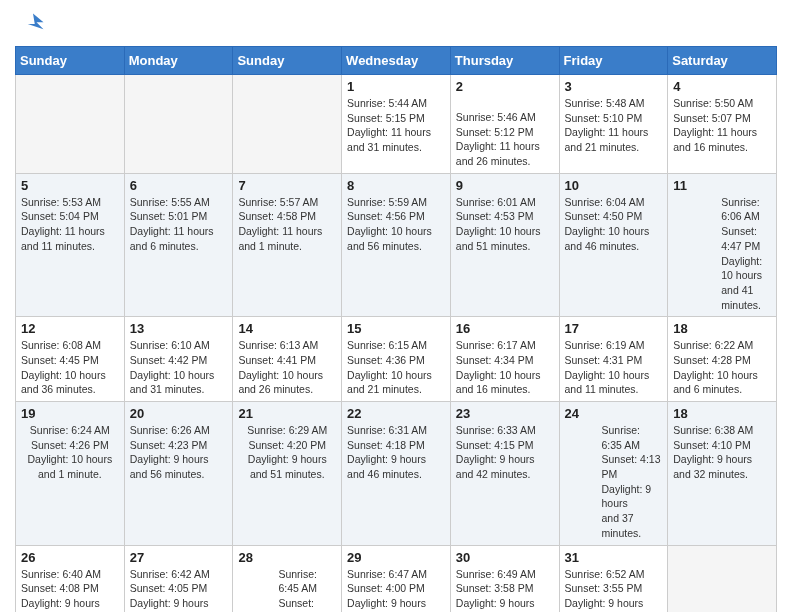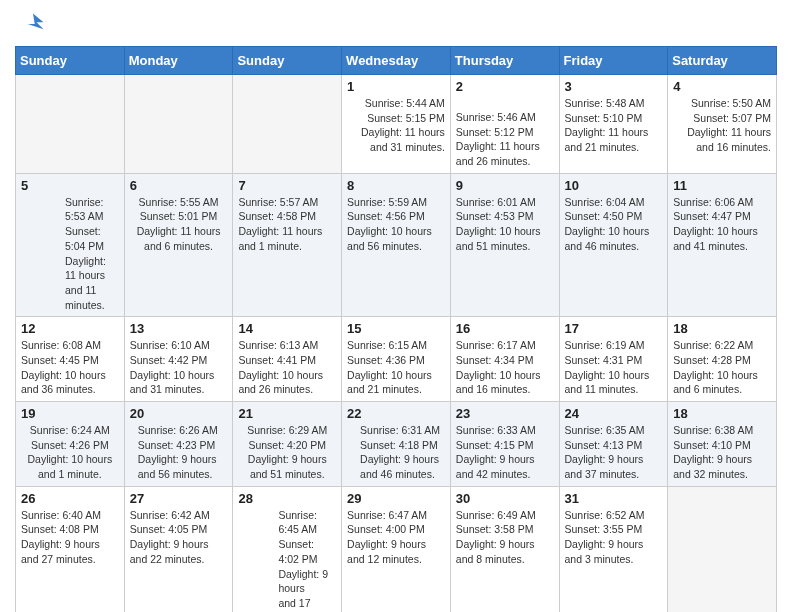--- a/index.html
+++ b/index.html
@@ -129,58 +129,58 @@
           <th>Saturday</th>
         </tr>
     </thead>
     <tbody id="calendar-body">
     <tr>
           <td class="empty"></td>
           <td class="empty"></td>
           <td class="empty"></td>
           <td>
             <div class="day-number">1</div>
-            <div class="day-info" style="white-space: pre-line; text-align: right;">Sunrise: 5:44 AM
+            <div class="day-info" style="white-space: pre-line;">Sunrise: 5:44 AM
 Sunset: 5:15 PM
 Daylight: 11 hours
 and 31 minutes.</div>
           </td>
           <td>
             <div class="day-number">2</div>
             <div class="day-info" style="white-space: pre-line; margin-top: 16px;">Sunrise: 5:46 AM
 Sunset: 5:12 PM
 Daylight: 11 hours
 and 26 minutes.</div>
           </td>
           <td>
             <div class="day-number">3</div>
             <div class="day-info" style="white-space: pre-line;">Sunrise: 5:48 AM
 Sunset: 5:10 PM
 Daylight: 11 hours
 and 21 minutes.</div>
           </td>
           <td>
             <div class="day-number">4</div>
-            <div class="day-info" style="white-space: pre-line; text-align: right;">Sunrise: 5:50 AM
+            <div class="day-info" style="white-space: pre-line;">Sunrise: 5:50 AM
 Sunset: 5:07 PM
 Daylight: 11 hours
 and 16 minutes.</div>
           </td>
         </tr>
         <tr class="row-shaded">
           <td>
             <div class="day-number">5</div>
-            <div class="day-info" style="white-space: pre-line; margin-left: 44px;">Sunrise: 5:53 AM
+            <div class="day-info" style="white-space: pre-line;">Sunrise: 5:53 AM
 Sunset: 5:04 PM
 Daylight: 11 hours
 and 11 minutes.</div>
           </td>
           <td>
             <div class="day-number">6</div>
-            <div class="day-info" style="white-space: pre-line; text-align: center;">Sunrise: 5:55 AM
+            <div class="day-info" style="white-space: pre-line;">Sunrise: 5:55 AM
 Sunset: 5:01 PM
 Daylight: 11 hours
 and 6 minutes.</div>
           </td>
           <td>
             <div class="day-number">7</div>
             <div class="day-info" style="white-space: pre-line;">Sunrise: 5:57 AM
 Sunset: 4:58 PM
 Daylight: 11 hours
 and 1 minute.</div>
@@ -201,21 +201,21 @@
           </td>
           <td>
             <div class="day-number">10</div>
             <div class="day-info" style="white-space: pre-line;">Sunrise: 6:04 AM
 Sunset: 4:50 PM
 Daylight: 10 hours
 and 46 minutes.</div>
           </td>
           <td>
             <div class="day-number">11</div>
-            <div class="day-info" style="white-space: pre-line;">Sunrise: 6:06 AM
+            <div class="day-info" style="white-space: pre-line; margin-left: 48px;">Sunrise: 6:06 AM
 Sunset: 4:47 PM
 Daylight: 10 hours
 and 41 minutes.</div>
           </td>
         </tr>
         <tr>
           <td>
             <div class="day-number">12</div>
             <div class="day-info" style="white-space: pre-line;">Sunrise: 6:08 AM
 Sunset: 4:45 PM
@@ -268,49 +268,49 @@
         <tr class="row-shaded">
           <td>
             <div class="day-number">19</div>
             <div class="day-info" style="white-space: pre-line; text-align: center;">Sunrise: 6:24 AM
 Sunset: 4:26 PM
 Daylight: 10 hours
 and 1 minute.</div>
           </td>
           <td>
             <div class="day-number">20</div>
-            <div class="day-info" style="white-space: pre-line; margin-left: 8px;">Sunrise: 6:26 AM
+            <div class="day-info" style="white-space: pre-line;">Sunrise: 6:26 AM
 Sunset: 4:23 PM
 Daylight: 9 hours
 and 56 minutes.</div>
           </td>
           <td>
             <div class="day-number">21</div>
             <div class="day-info" style="white-space: pre-line; text-align: center;">Sunrise: 6:29 AM
 Sunset: 4:20 PM
 Daylight: 9 hours
 and 51 minutes.</div>
           </td>
           <td>
             <div class="day-number">22</div>
-            <div class="day-info" style="white-space: pre-line; margin-left: 13px;">Sunrise: 6:31 AM
+            <div class="day-info" style="white-space: pre-line;">Sunrise: 6:31 AM
 Sunset: 4:18 PM
 Daylight: 9 hours
 and 46 minutes.</div>
           </td>
           <td>
             <div class="day-number">23</div>
             <div class="day-info" style="white-space: pre-line;">Sunrise: 6:33 AM
 Sunset: 4:15 PM
 Daylight: 9 hours
 and 42 minutes.</div>
           </td>
           <td>
             <div class="day-number">24</div>
-            <div class="day-info" style="white-space: pre-line;">Sunrise: 6:35 AM
+            <div class="day-info" style="white-space: pre-line; margin-left: 37px;">Sunrise: 6:35 AM
 Sunset: 4:13 PM
 Daylight: 9 hours
 and 37 minutes.</div>
           </td>
           <td>
             <div class="day-number">18</div>
             <div class="day-info" style="white-space: pre-line;">Sunrise: 6:38 AM
 Sunset: 4:10 PM
 Daylight: 9 hours
 and 32 minutes.</div>

